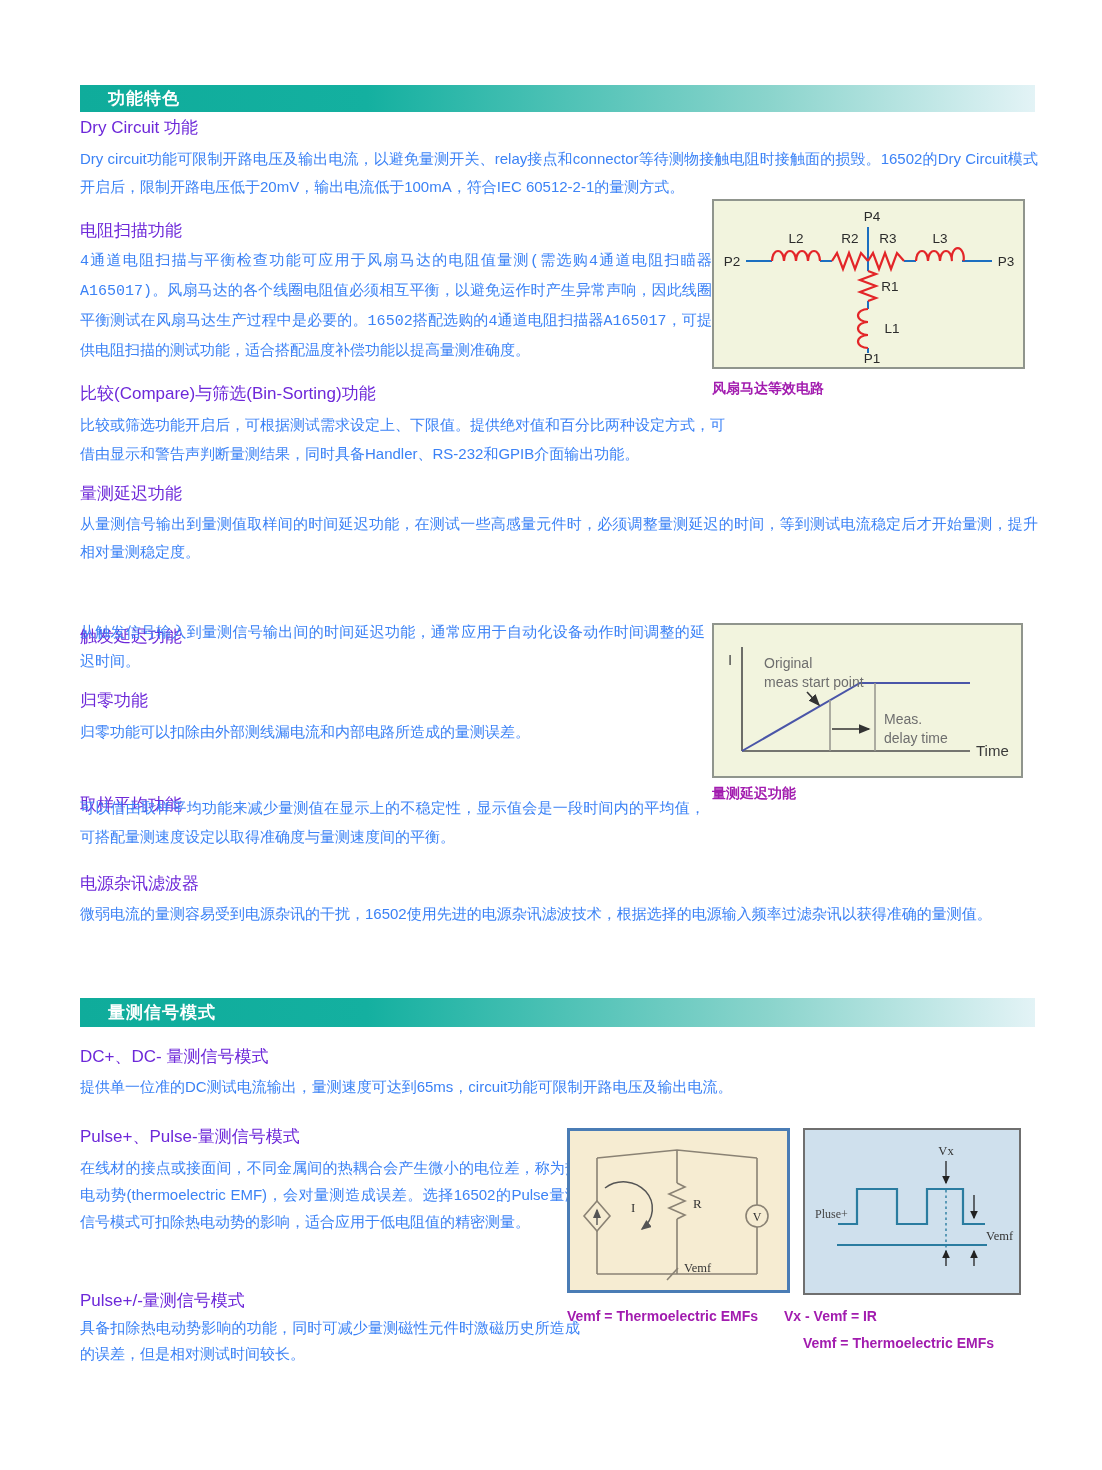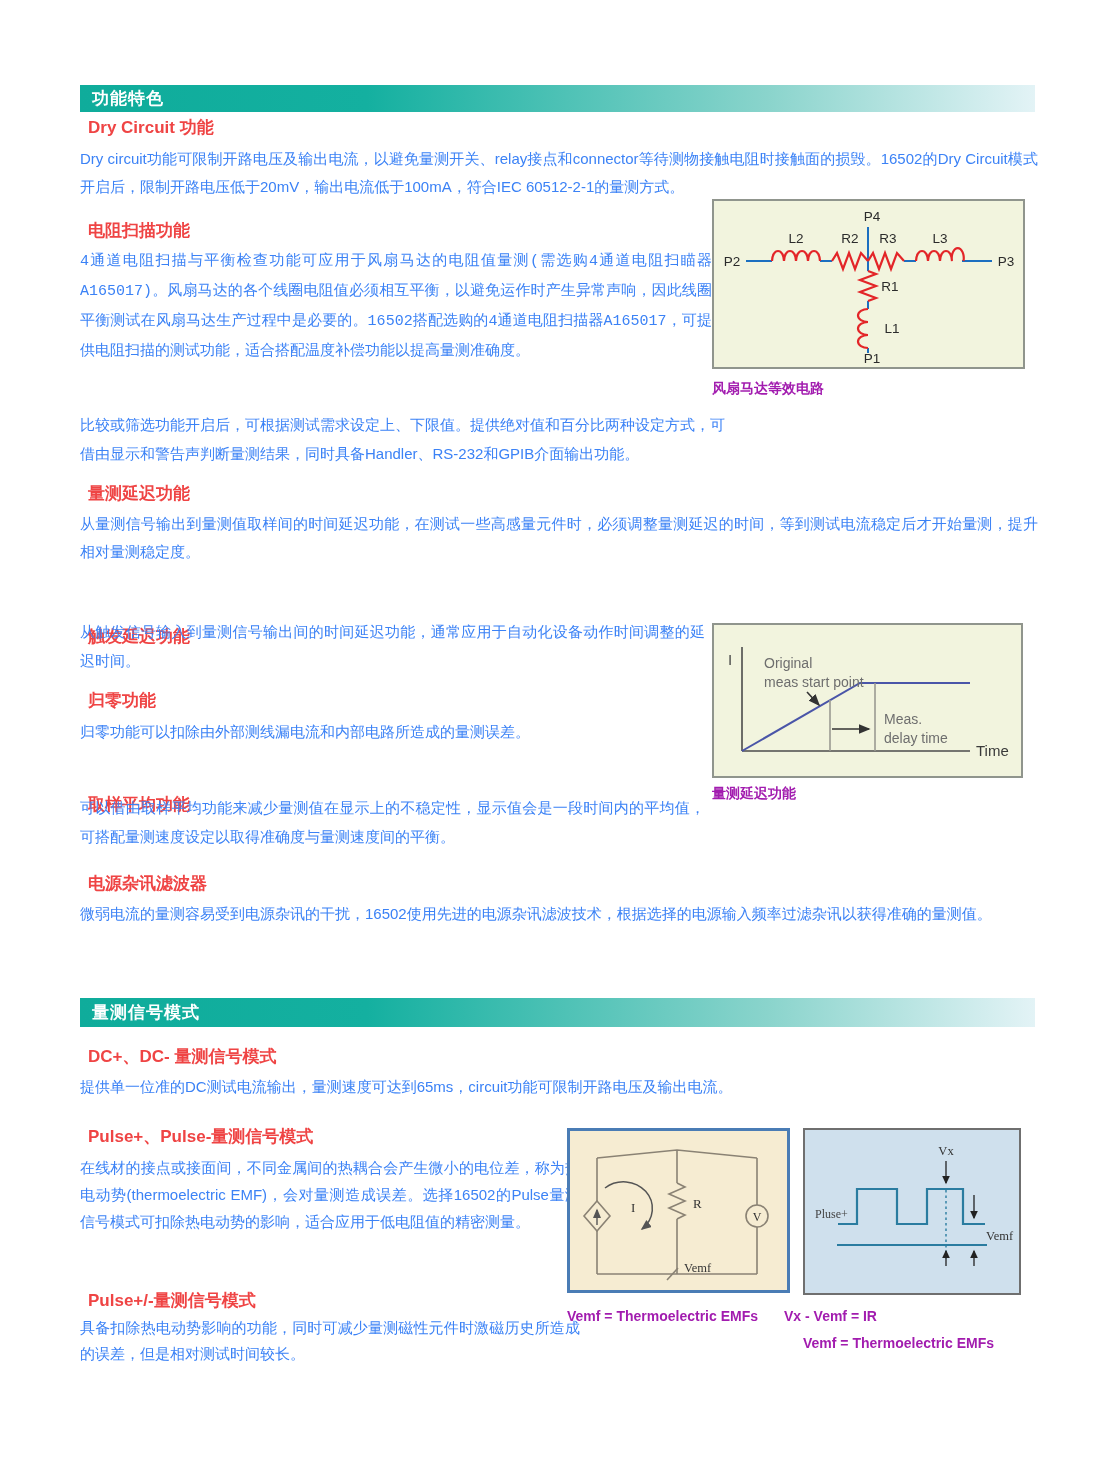--- a/index.html
+++ b/index.html
@@ -1,22 +1,22 @@
 <!DOCTYPE html>
 <html><head>
 <meta charset="utf-8">
 <style>
   html,body{margin:0;padding:0;background:#ffffff;}
   .page{position:relative;width:1102px;height:1470px;background:#ffffff;overflow:hidden;
         font-family:"Liberation Sans","DejaVu Sans",sans-serif;}
   .abs{position:absolute;}
-  .secbar{left:80px;width:955px;height:27px;box-sizing:border-box;padding-left:12px;
+  .secbar{left:80px;width:955px;height:27px;box-sizing:border-box;padding-left:28px;
           background:linear-gradient(90deg,#0fac9b 0%,#14b0a0 30%,#8ad4cc 72%,#e3f3f6 100%);
           color:#ffffff;font-weight:bold;font-size:17px;line-height:27px;letter-spacing:1px;}
-  .heading{left:88px;margin:0;color:#ef4444;font-size:17px;font-weight:bold;line-height:22px;}
+  .heading{left:80px;margin:0;color:#6d28d9;font-size:17px;font-weight:normal;line-height:22px;}
   .body{left:80px;margin:0;color:#3b82f6;font-size:15px;line-height:29px;text-align:justify;}
   .cap{margin:0;color:#a21caf;font-size:14px;font-weight:bold;line-height:20px;}
   svg text{font-family:"Liberation Sans","DejaVu Sans",sans-serif;}
   svg .serif{font-family:"Liberation Serif","DejaVu Serif",serif;}
 </style>
 </head>
 <body>
 
 <div class="page">
 
@@ -61,20 +61,21 @@
       <text x="138" y="44">R2</text>
       <text x="176" y="44">R3</text>
       <text x="228" y="44">L3</text>
       <text x="178" y="92">R1</text>
       <text x="180" y="134">L1</text>
       <text x="160" y="164">P1</text>
     </g>
   </svg>
   <p class="abs cap" style="left:712px;top:378px;">风扇马达等效电路</p>
 
+  <h3 class="abs heading" style="top:383px;">比较(Compare)与筛选(Bin-Sorting)功能</h3>
   <p class="abs body" style="top:410px;width:645px;">比较或筛选功能开启后，可根据测试需求设定上、下限值。提供绝对值和百分比两种设定方式，可借由显示和警告声判断量测结果，同时具备Handler、RS-232和GPIB介面输出功能。</p>
 
   <h3 class="abs heading" style="top:483px;">量测延迟功能</h3>
   <p class="abs body" style="top:510px;width:958px;line-height:28px;">从量测信号输出到量测值取样间的时间延迟功能，在测试一些高感量元件时，必须调整量测延迟的时间，等到测试电流稳定后才开始量测，提升相对量测稳定度。</p>
 
   <h3 class="abs heading" style="top:590px;margin-top:36px;">触发延迟功能</h3>
   <p class="abs body" style="top:617px;width:625px;">从触发信号输入到量测信号输出间的时间延迟功能，通常应用于自动化设备动作时间调整的延迟时间。</p>
 
   <svg class="abs" style="left:712px;top:623px;" width="311" height="155" viewBox="0 0 311 155">
     <defs>

